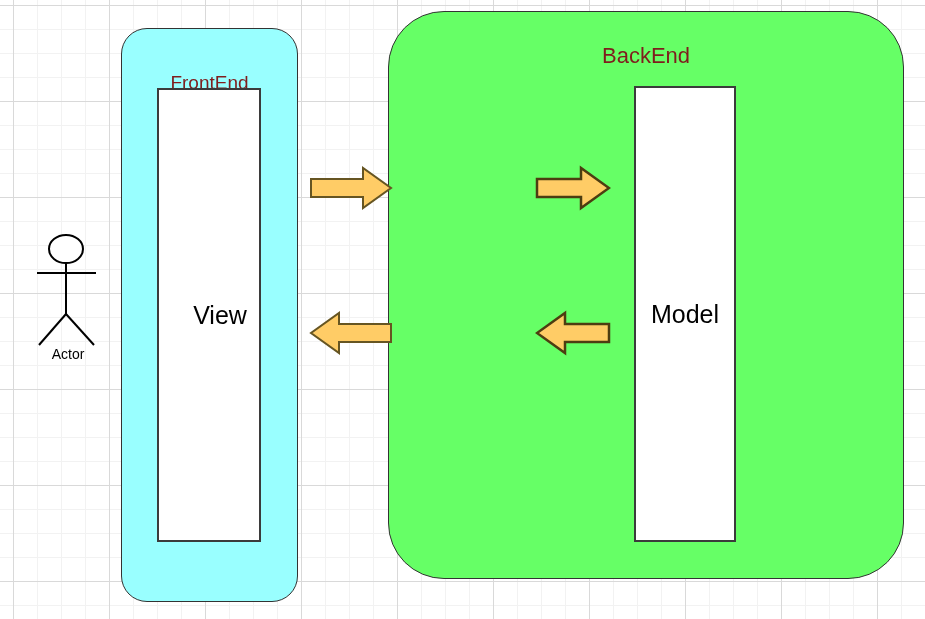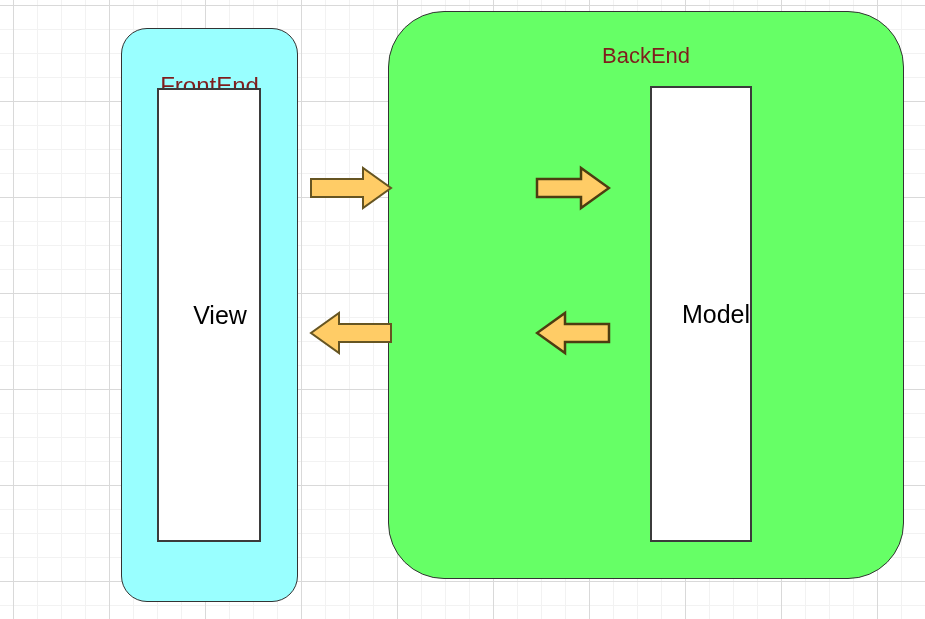--- a/index.html
+++ b/index.html
@@ -47,21 +47,21 @@
   #frontend-container {
     left: 121px;
     top: 28px;
     width: 177px;
     height: 574px;
     background: #99ffff;
     border-radius: 26px;
   }
   #frontend-title {
     top: 43px;
-    font-size: 24px;
+    font-size: 19px;
   }
 
   #backend-container {
     left: 388px;
     top: 11px;
     width: 516px;
     height: 568px;
     background: #66ff66;
     border-radius: 56px;
   }
@@ -97,25 +97,24 @@
 
   #controller-box {
     left: 408px;
     top: 86px;
     width: 103px;
     height: 456px;
   }
   #controller-box .component-label { font-size: 15px; }
 
   #model-box {
-    left: 650px;
+    left: 634px;
     top: 86px;
     width: 102px;
     height: 456px;
-    justify-content: flex-end;
   }
   #model-box .component-label { font-size: 25px; }
 
   
   #actor {
     position: absolute;
     left: 30px;
     top: 228px;
     width: 76px;
     height: 140px;
@@ -133,20 +132,30 @@
   
   .arrow {
     position: absolute;
   }
 </style>
 </head>
 <body>
 
 <div id="canvas">
 
+  <div id="actor">
+    <svg width="76" height="140" viewBox="0 0 76 140">
+      <ellipse cx="36" cy="21" rx="17" ry="14" fill="#ffffff" stroke="#000000" stroke-width="2"></ellipse>
+      <line x1="36" y1="35" x2="36" y2="86" stroke="#000000" stroke-width="2"></line>
+      <line x1="7" y1="45" x2="66" y2="45" stroke="#000000" stroke-width="2"></line>
+      <line x1="36" y1="86" x2="9" y2="117" stroke="#000000" stroke-width="2"></line>
+      <line x1="36" y1="86" x2="64" y2="117" stroke="#000000" stroke-width="2"></line>
+    </svg>
+    <div id="actor-label">Actor</div>
+  </div>
 
   <div id="frontend-container" class="container">
     <div id="frontend-title" class="container-title">FrontEnd</div>
   </div>
 
   <div id="view-box" class="component-box">
     <span class="component-label">View</span>
   </div>
 
   <div id="backend-container" class="container">

